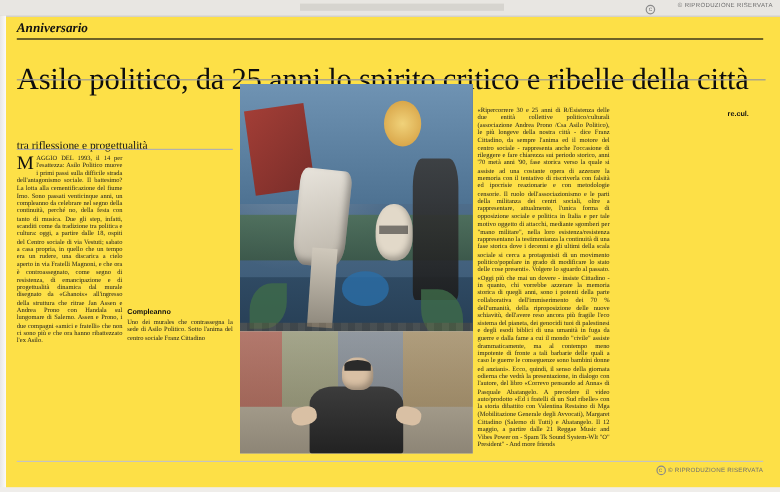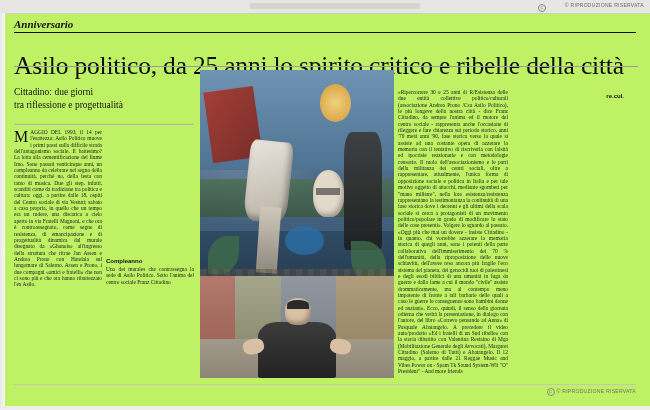--- a/index.html
+++ b/index.html
@@ -12,21 +12,21 @@
     height: 410px;
     overflow: hidden;
     font-family: "Liberation Serif", serif;
     color: #1a1a1a;
     position: relative;
   }
   .page {
     position: relative;
     width: 650px;
     height: 410px;
-    background: #bef264;
+    background: #fde047;
   }
   
   .topstrip {
     position: absolute;
     top: 0; left: 0;
     width: 650px;
     height: 13px;
     background: #e8e6e2;
     border-bottom: 1px solid #cfcdc8;
   }
@@ -107,21 +107,21 @@
     position: absolute;
     top: 86px;
     left: 14px;
     width: 180px;
     font-family: "Liberation Serif", serif;
     font-size: 9.5px;
     line-height: 12.5px;
     color: #141414;
   }
   .subhead .l1 { display:block; }
-  .subhead .l2 { display:block; }
+  .subhead .l2 { display:block;margin-top:30px; }
   .subhead .l3 { display:block; }
   .sub-rule {
     position: absolute;
     top: 124px;
     left: 14px;
     width: 180px;
     height: 1px;
     background: #b3b1ac;
   }
   
@@ -419,21 +419,20 @@
   </div>
   <div class="edge-left"></div>
 
   <div class="kicker">Anniversario</div>
   <div class="kicker-rule"></div>
 
   <h1 class="headline">Asilo politico, da 25 anni lo spirito critico e ribelle della città</h1>
   <div class="headline-rule"></div>
 
   <div class="subhead">
-    <span class="l1">Cittadino: due giorni</span>
     <span class="l2">tra riflessione e progettualità</span>
   </div>
   <div class="sub-rule"></div>
 
   <div class="col" id="col1"><span class="dropcap">M</span><span>AGGIO DEL 1993, il 14 per l'esattezza: Asilo Politico muove i primi passi sulla difficile strada dell'antagonismo sociale. Il battesimo? La lotta alla cementificazione del fiume Irno. Sono passati venticinque anni, un compleanno da celebrare nel segno della continuità, perché no, della festa con tanto di musica. Due gli step, infatti, scanditi come da tradizione tra politica e cultura: oggi, a partire dalle 18, ospiti del Centro sociale di via Vestuti; sabato a casa propria, in quello che un tempo era un rudere, una discarica a cielo aperto in via Fratelli Magnoni, e che ora è controassegnato, come segno di resistenza, di emancipazione e di progettualità dinamica dal murale disegnato da «Ghanois» all'ingresso della struttura che ritrae Jan Assen e Andrea Prono con Handala sul lungomare di Salerno. Assen e Prono, i due compagni «amici e fratelli» che non ci sono più e che ora hanno ribattezzato l'ex Asilo.</span></div>
 
   <div class="col" id="col2"><span></span></div>
 
   <div class="capbox">
     <div class="captitle">Compleanno</div>

